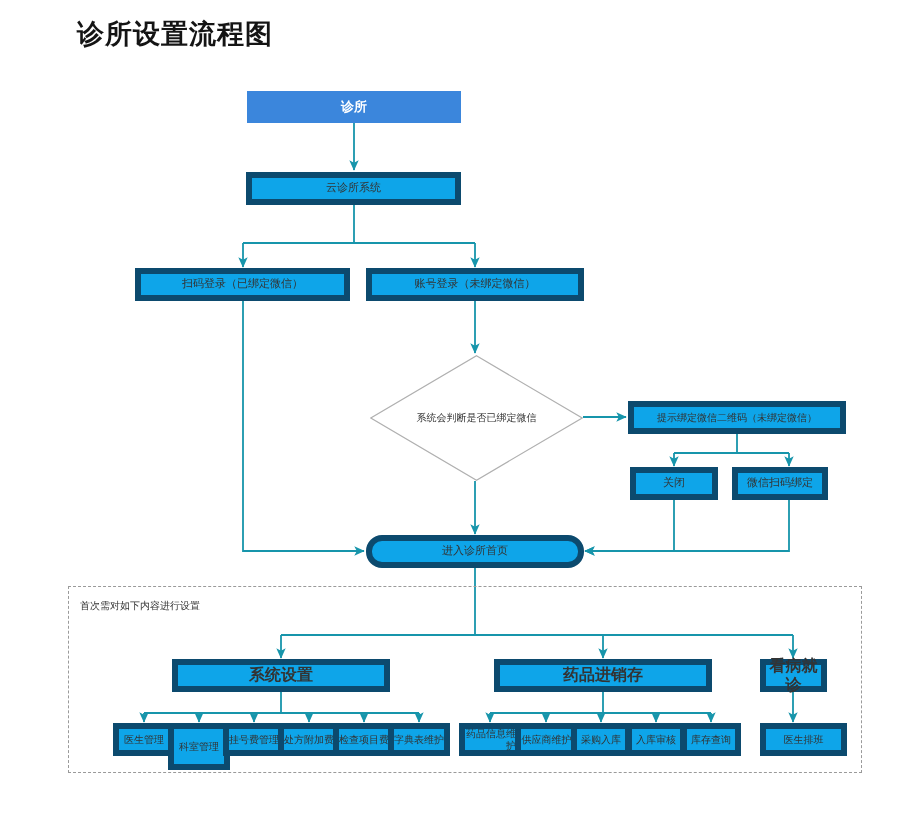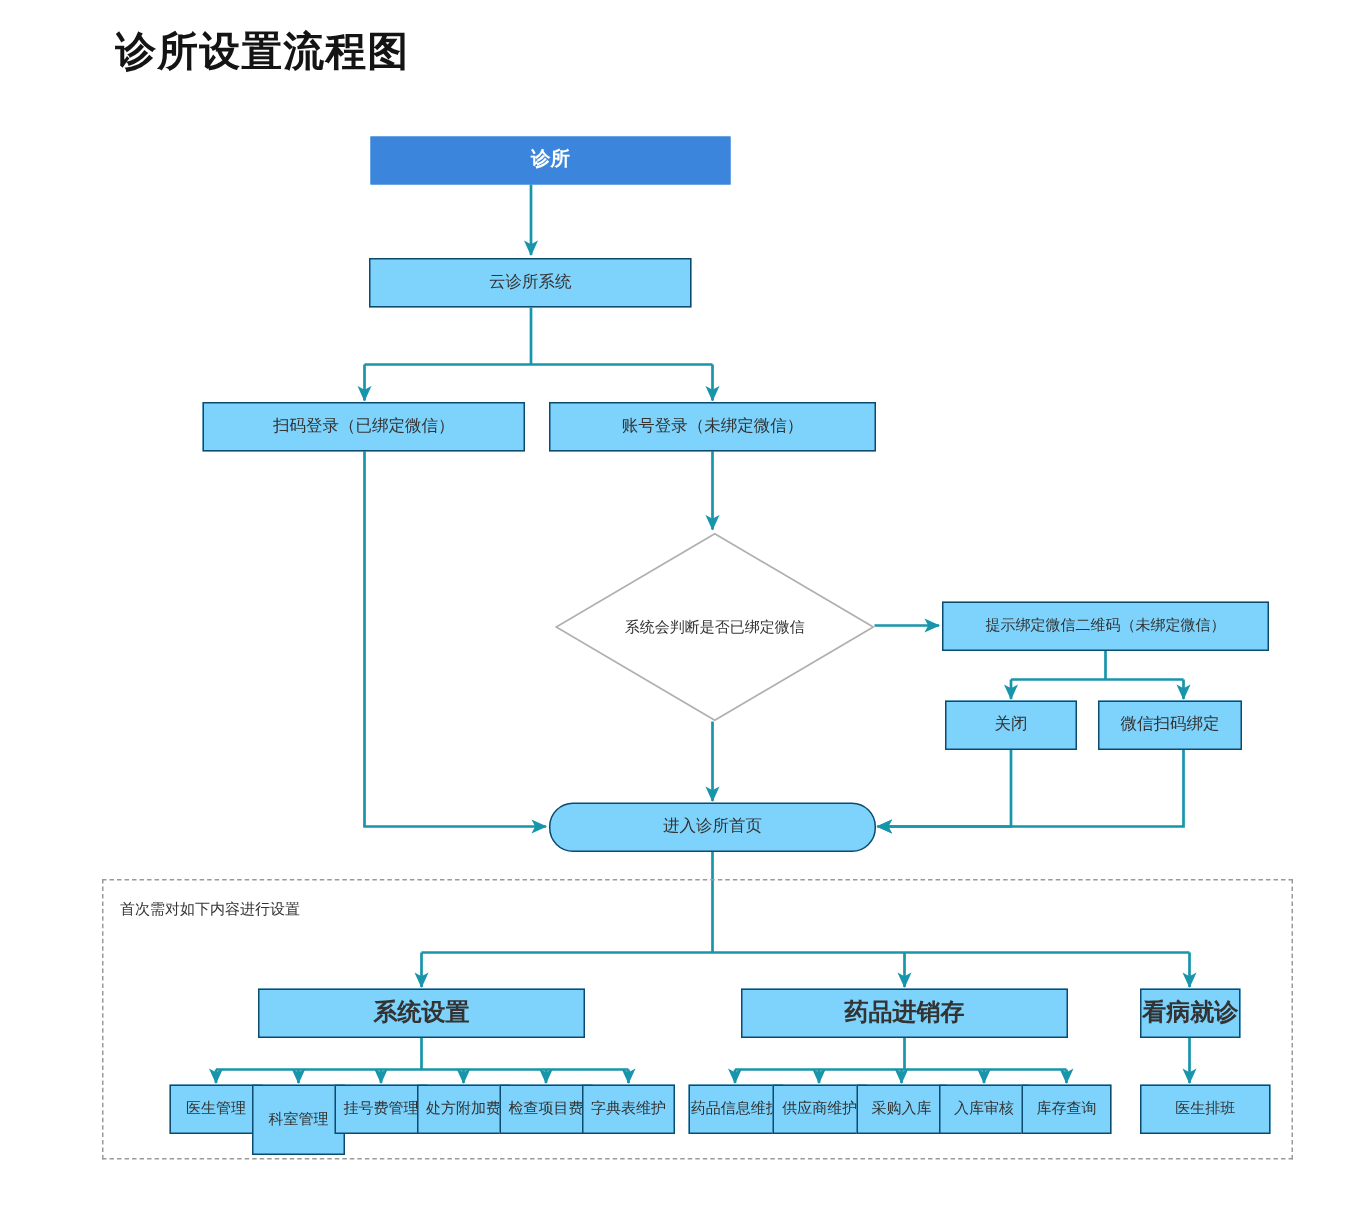--- a/index.html
+++ b/index.html
@@ -16,21 +16,21 @@
 
   .title{
     position:absolute;left:31px;top:16px;
     font-size:27px;font-weight:bold;color:#141414;
     letter-spacing:1px;white-space:nowrap;margin-left:46px;
   }
 
   .node{
     position:absolute;box-sizing:border-box;
     display:flex;align-items:center;justify-content:center;
-    background:#7dd3fc;border:1px solid #0c4a6e;
+    background:#0ea5e9;border:6px solid #0c4a6e;
     color:#333333;text-align:center;line-height:1.15;
   }
   .node.blue{
     background:#3b86dc;border:1px solid #3b86dc;
     color:#ffffff;font-weight:bold;font-size:13px;
   }
   .node.lvl1{font-size:11px;}
   .node.lvl2{font-size:10px;}
   .node.strong{font-weight:bold;font-size:16px;}
   .node.small{font-size:10px;text-align:right;}
@@ -112,21 +112,21 @@
       <path d="M656,713 L656,722" marker-end="url(#arrow)"></path>
       <path d="M711,713 L711,722" marker-end="url(#arrow)"></path>
 
       <path d="M793,692 L793,722" marker-end="url(#arrow)"></path>
     </g>
   </svg>
 
   <div class="group-box" style="left:68px;top:586px;width:794px;height:187px;"></div>
   <div class="group-label" style="left:80px;top:599px;">首次需对如下内容进行设置</div>
 
-  <div class="node blue" style="left:247px;top:91px;width:240px;height:32px;">诊所</div>
+  <div class="node blue" style="left:247px;top:91px;width:214px;height:32px;">诊所</div>
 
   <div class="node lvl1" style="left:246px;top:172px;width:215px;height:33px;">云诊所系统</div>
 
   <div class="node lvl1" style="left:135px;top:268px;width:215px;height:33px;">扫码登录（已绑定微信）</div>
 
   <div class="node lvl1" style="left:366px;top:268px;width:218px;height:33px;">账号登录（未绑定微信）</div>
 
   <div class="diamond-wrap" style="left:370px;top:355px;width:213px;height:126px;">
     <svg class="diamond-shape" viewBox="0 0 213 126" preserveAspectRatio="none">
       <polygon points="106.5,0.8 212.2,63 106.5,125.2 0.8,63" fill="#ffffff" stroke="#b0b0b0" stroke-width="1.2"></polygon>

